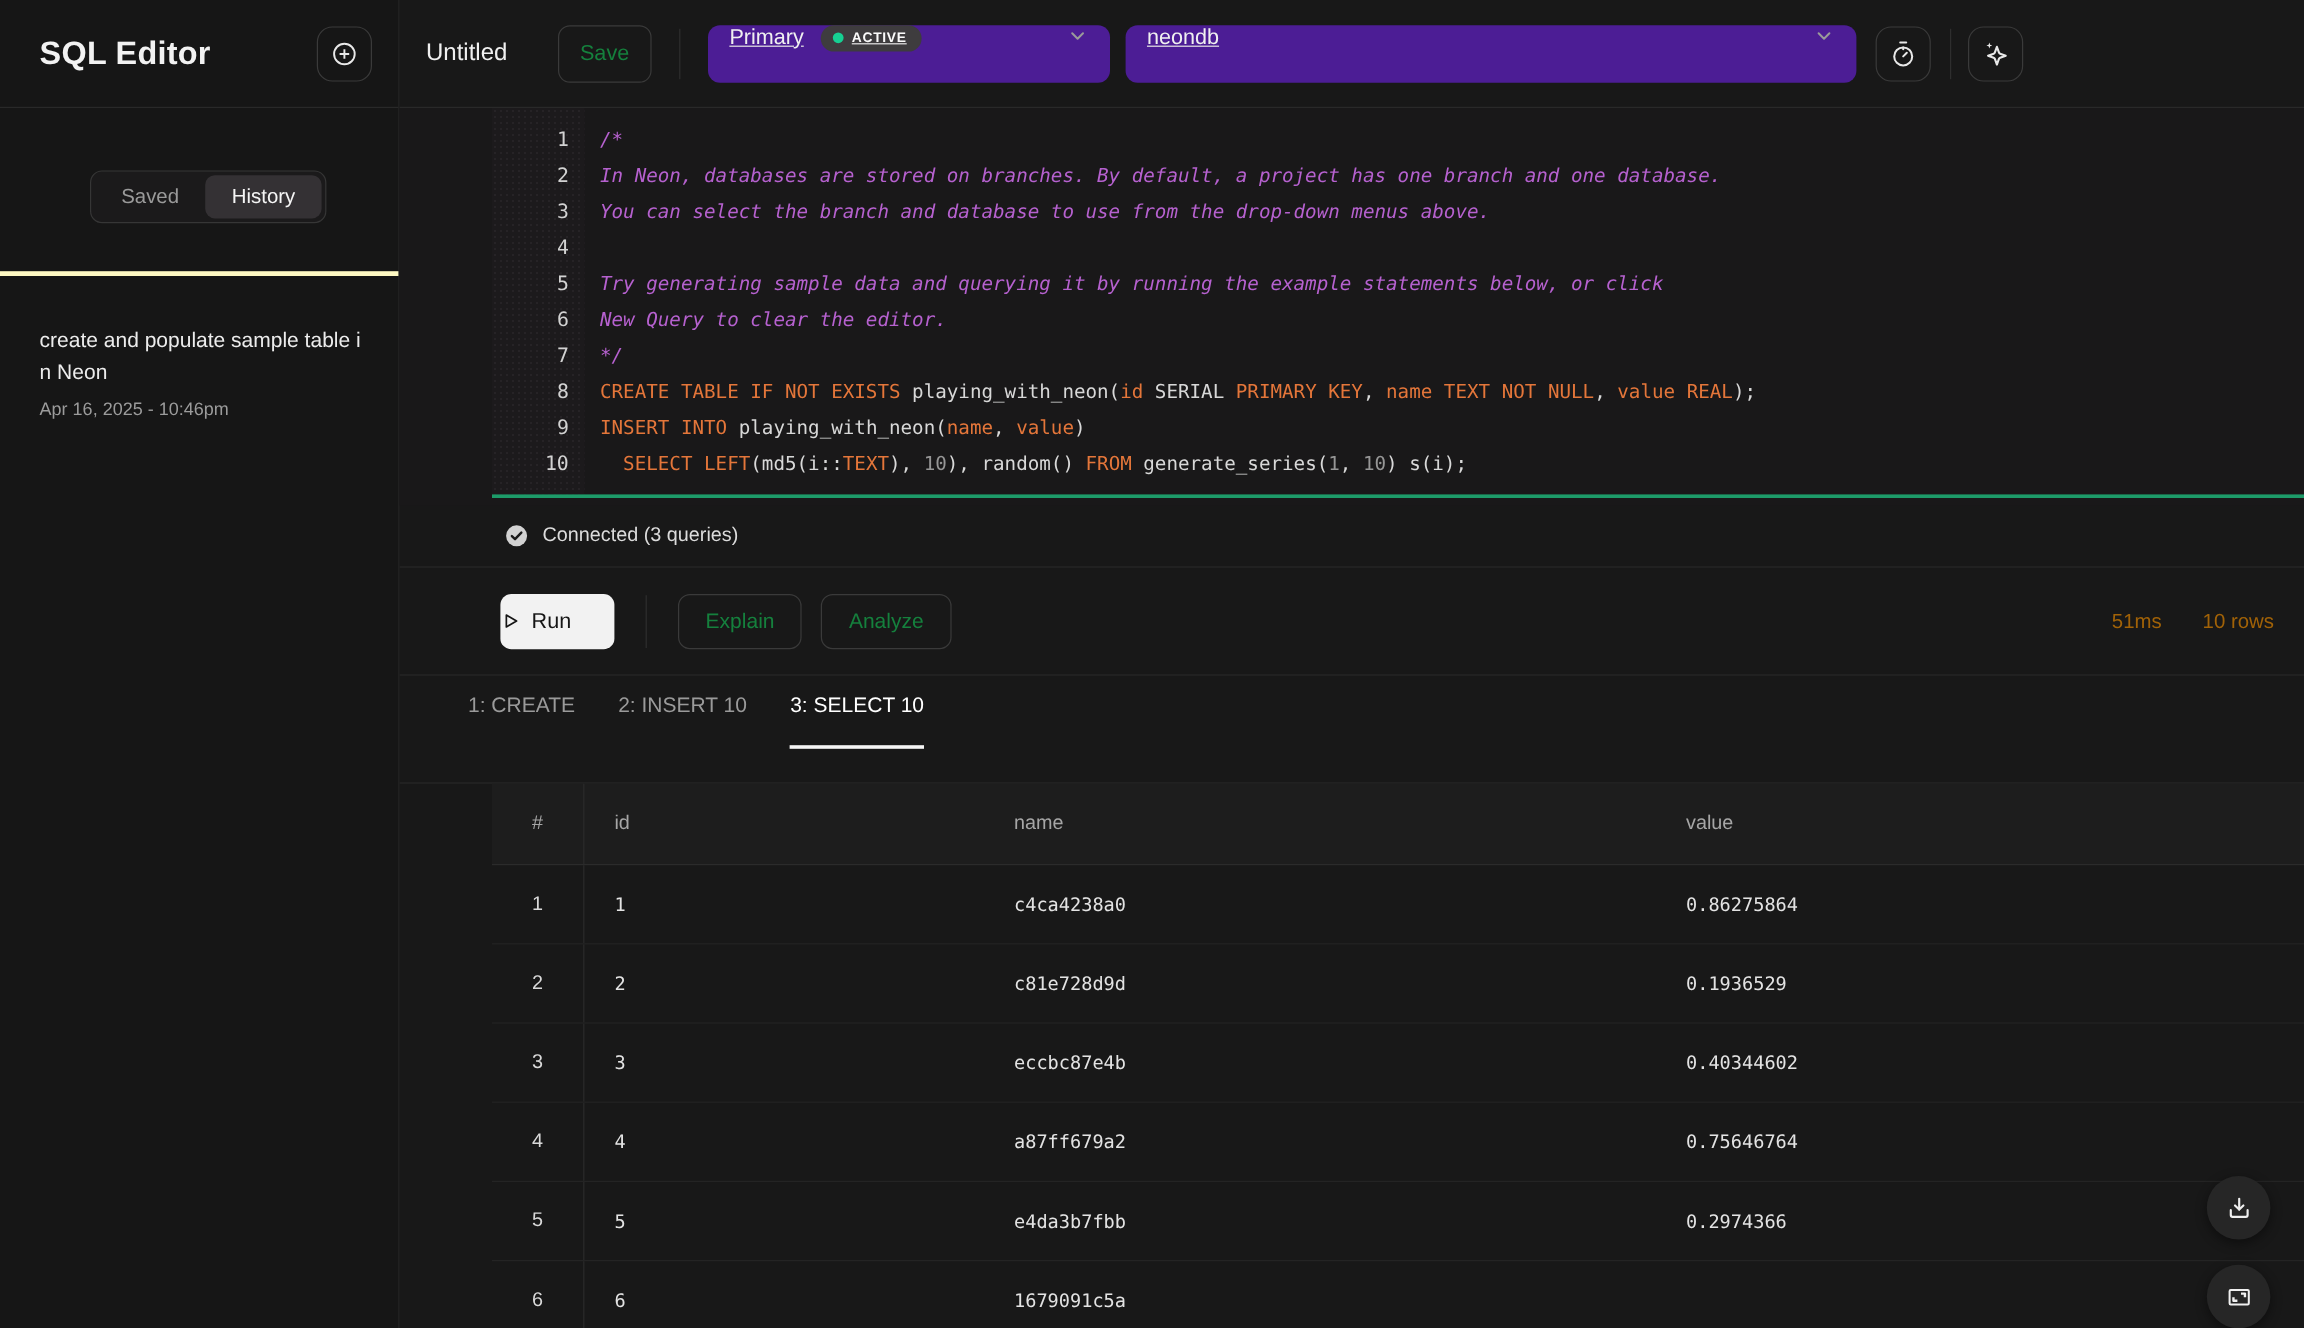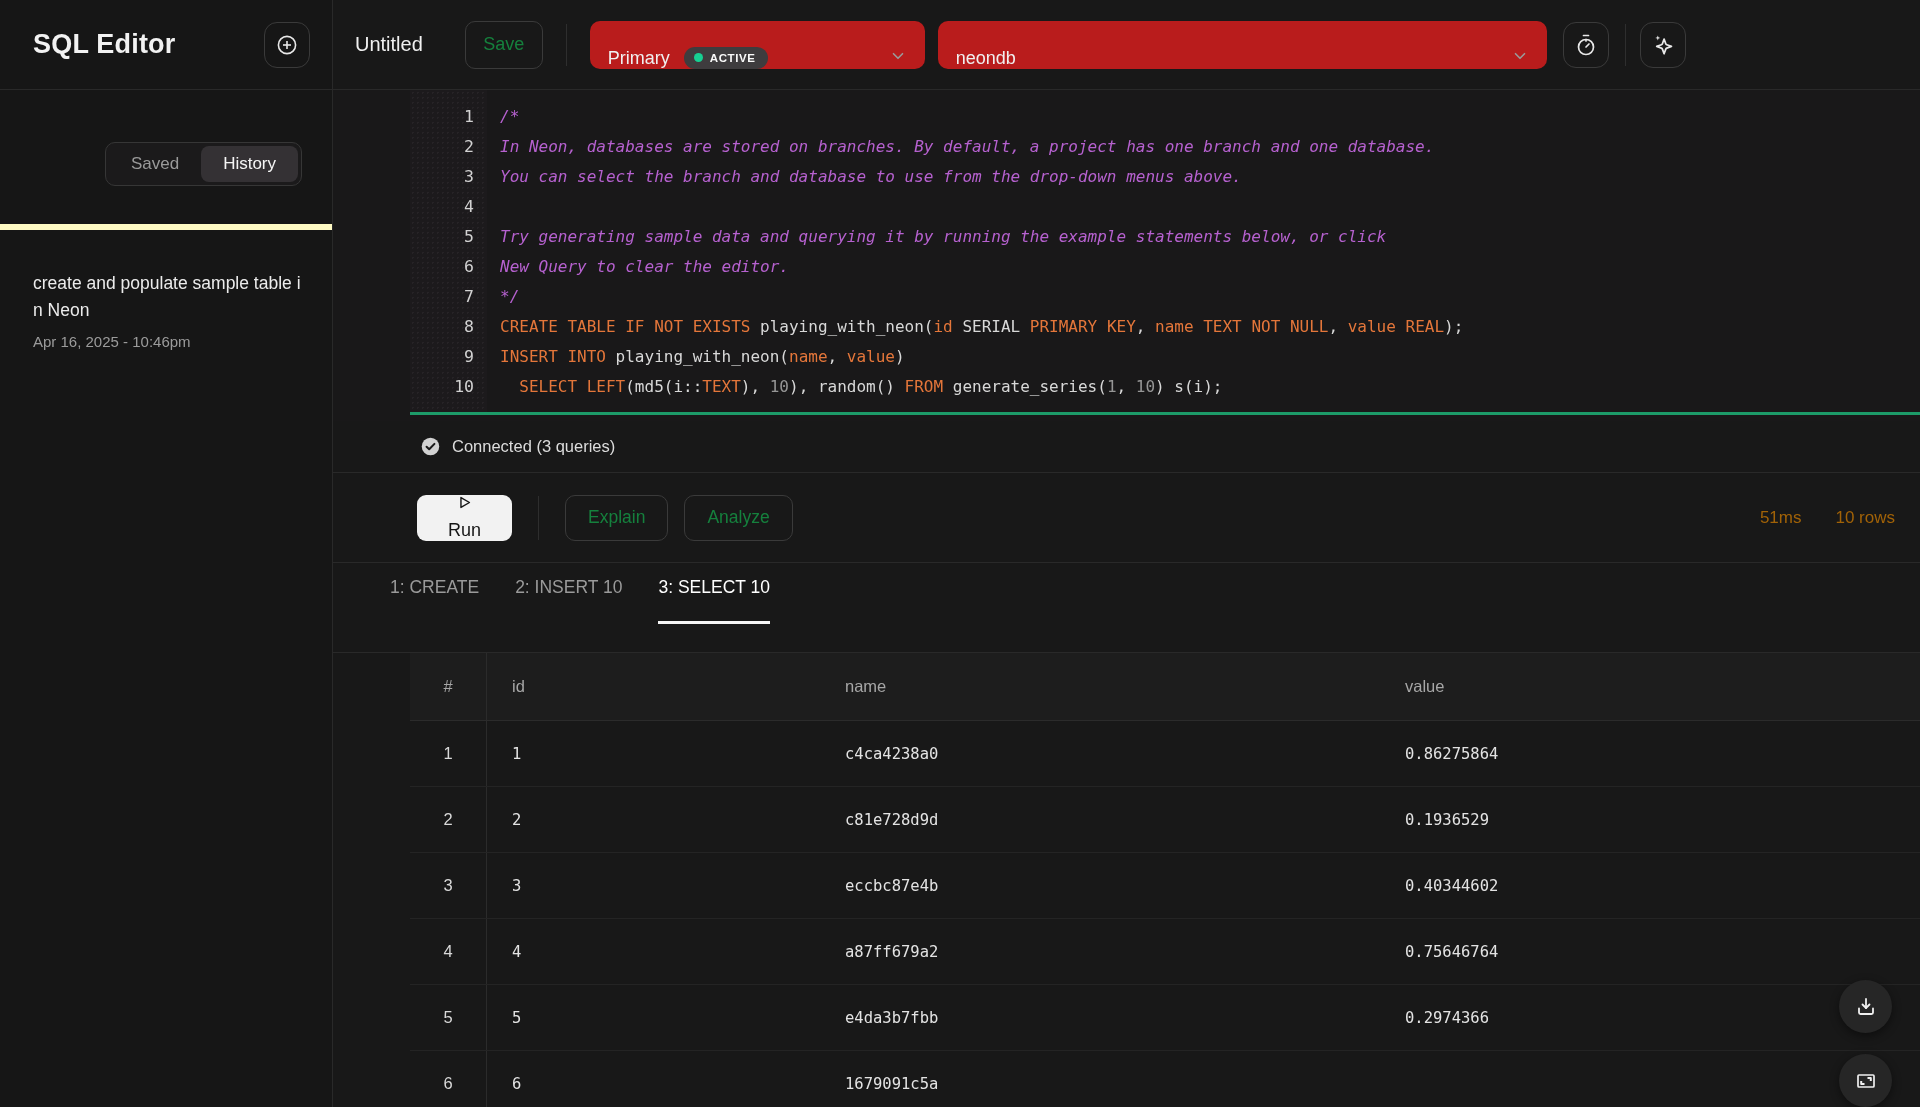--- a/index.html
+++ b/index.html
@@ -6,38 +6,38 @@
   html,body { width:1920px; height:1107px; overflow:hidden; background:#141414; }
   body { font-family:"Liberation Sans", sans-serif; color:#e6e6e6; }
   .app { display:flex; width:1920px; height:1107px; background:#181818; }
 
   
   .sidebar { width:333px; min-width:333px; height:100%; background:#161616; border-right:1px solid #292929; display:flex; flex-direction:column; }
   .sidebar-header { height:90px; border-bottom:1px solid #292929; display:flex; align-items:center; justify-content:space-between; padding:0 22px 0 33px; }
   .sidebar-title { font-size:27px; font-weight:700; color:#f2f2f2; letter-spacing:0.2px; }
   .icon-btn { width:46px; height:46px; border:1px solid #3a3a3a; border-radius:13px; background:transparent; display:flex; align-items:center; justify-content:center; cursor:pointer; }
   .icon-btn svg { display:block; }
-  .toggle-section { padding:52px 0 0 75px; height:140px; border-bottom:6px solid #fef9c3;text-align:center; }
+  .toggle-section { padding:52px 0 0 75px; height:140px; border-bottom:4px solid #fef9c3; }
   .segmented { display:inline-flex; border:1px solid #363636; background:#1b1a1b; border-radius:10px; padding:3px; }
   .segment { padding:8px 22px; font-size:17px; color:#9a9a9a; border-radius:8px; cursor:pointer; white-space:nowrap; }
   .segment.active { background:#343134; color:#f5f5f5; }
   .history-list { padding:40px 28px 0 33px; }
   .history-item { cursor:pointer; }
   .history-item-title { font-size:17.5px; line-height:27px; color:#ececec; word-break:break-all; width:272px; }
   .history-item-time { margin-top:9px; font-size:15px; color:#9b9b9b; }
 
   
   .main { flex:1; display:flex; flex-direction:column; position:relative; background:#181818; }
 
   .topbar { height:90px; border-bottom:1px solid #292929; display:flex; align-items:center; padding-left:22px; }
   .doc-title { font-size:20px; color:#f0f0f0; margin-right:42px; }
   .btn { border:1px solid #3a3a3a; background:transparent; color:#15803d; font-size:18px; border-radius:10px; cursor:pointer; font-family:"Liberation Sans",sans-serif; }
   .save-btn { width:78px; height:48px; }
   .vdivider { width:1px; height:42px; background:#2e2e2e; margin:0 23px; }
-  .select { height:48px; background:#b91c1c; border-radius:10px; display:flex; align-items:flex-end; padding:0 18px; cursor:pointer; }
+  .select { height:48px; background:#4c1d95; border-radius:10px; display:flex; align-items:flex-start; padding:0 18px; cursor:pointer;text-decoration:underline; }
   .select .chev { margin-left:auto; }
   .branch-select { width:335px; }
   .db-select { width:609px; margin-left:13px; }
   .select-label { font-size:18px; color:#f0f0f0; }
   .active-pill { display:inline-flex; align-items:center; gap:7px; background:#3e3c3e; border-radius:999px; padding:5px 12px 5px 10px; margin-left:14px; }
   .active-dot { width:9px; height:9px; border-radius:50%; background:var(--status-dot,#16d092); }
   .active-text { font-size:11.5px; font-weight:700; letter-spacing:0.6px; color:#fafafa; }
   .tool-btn { margin-left:16px; }
   .topbar .vdivider.small { margin:0 14px 0 16px; }
 
@@ -52,21 +52,21 @@
   .tok-c { color:var(--code-comment,#b661cf); font-style:italic; }
   .tok-k { color:var(--code-keyword,#e4763a); }
   .tok-p { color:var(--code-plain,#d8d8d8); }
   .tok-n { color:var(--code-number,#969696); }
   .result-line { position:absolute; left:77px; right:0; bottom:6px; height:3px; background:var(--accent-green,#1d9b69); }
 
   
   .status-row { height:52px; display:flex; align-items:center; padding-left:87px; border-bottom:1px solid #292929; gap:11px; }
   .status-text { font-size:16.5px; color:#dcdcdc; }
   .actions-row { height:90px; display:flex; align-items:center; padding-left:84px; border-bottom:1px solid #292929; }
-  .run-btn { display:flex; align-items:center; justify-content:flex-end; gap:9px; width:95px; height:46px; background:#f2f2f2; color:#161616; border:none; border-radius:9px; font-size:18px; cursor:pointer; font-family:"Liberation Sans",sans-serif;flex-direction:column; }
+  .run-btn { display:flex; align-items:center; justify-content:flex-start; gap:9px; width:95px; height:46px; background:#f2f2f2; color:#161616; border:none; border-radius:9px; font-size:18px; cursor:pointer; font-family:"Liberation Sans",sans-serif; }
   .actions-row .vdivider { height:44px; margin:0 26px; }
   .ghost-btn { height:46px; padding:0 22px; font-size:17.5px; }
   .ghost-btn + .ghost-btn { margin-left:16px; }
   .actions-right { margin-left:auto; margin-right:25px; display:flex; gap:34px; font-size:17px; color:#a16207; }
 
   
   .tabs-row { height:90px; border-bottom:1px solid #292929; display:flex; align-items:flex-start; padding:14px 0 0 57px; gap:36px; }
   .rtab { font-size:17.5px; color:#9a9a9a; padding-bottom:23px; cursor:pointer; border-bottom:3px solid transparent; white-space:nowrap; }
   .rtab.active { color:#ffffff; border-bottom-color:#f5f5f5; }
 

